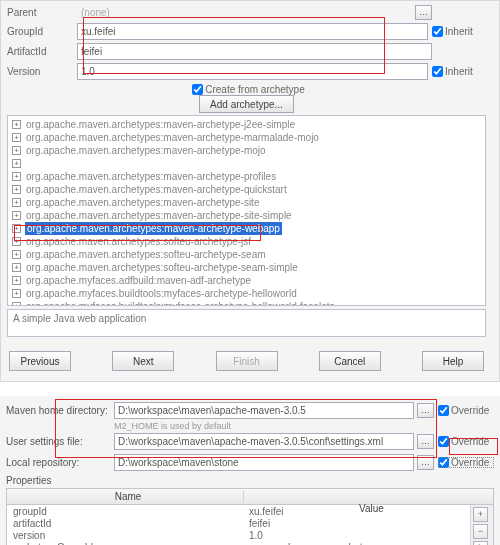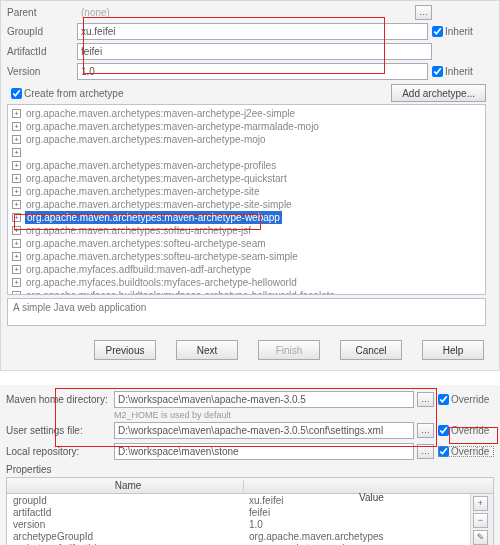--- a/index.html
+++ b/index.html
@@ -60,20 +60,21 @@
   .redbox1 {
     border: 1px solid #d22;
     position: absolute;
     pointer-events: none;
   }
   .create-row {
     display: flex;
     align-items: center;
     justify-content: space-between;
     margin: 4px 0 2px 0;
+    flex-direction: column;
   }
   .add-btn {
     height: 18px;
     padding: 0 10px;
     border: 1px solid #a5a5b5;
     background: linear-gradient(#fdfdfd,#e5e5e5);
     font-size: 10px;
     color: #444;
   }
   .tree {
@@ -119,21 +120,21 @@
   .desc-box {
     border: 1px solid #c0c0d0;
     background: #fff;
     margin-top: 3px;
     padding: 3px 5px;
     height: 20px;
     color: #777;
   }
   .button-bar {
     display: flex;
-    justify-content: flex-end;
+    justify-content: space-between;
     gap: 20px;
     margin-top: 10px;
     padding: 4px 2px;
   }
   .dlg-btn {
     width: 62px;
     height: 20px;
     border: 1px solid #a8a8b8;
     background: linear-gradient(#fdfdfd,#e5e5e5);
     font-size: 10px;

